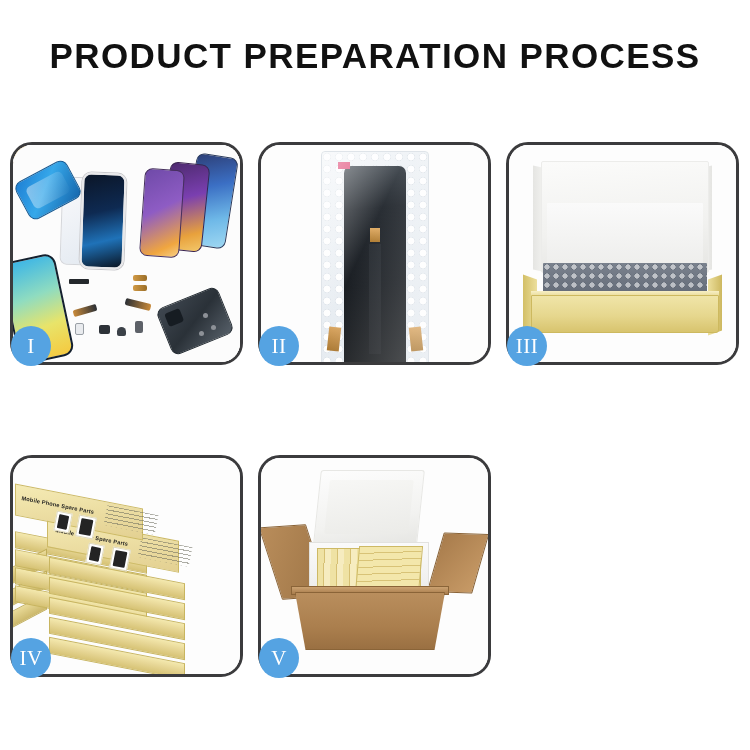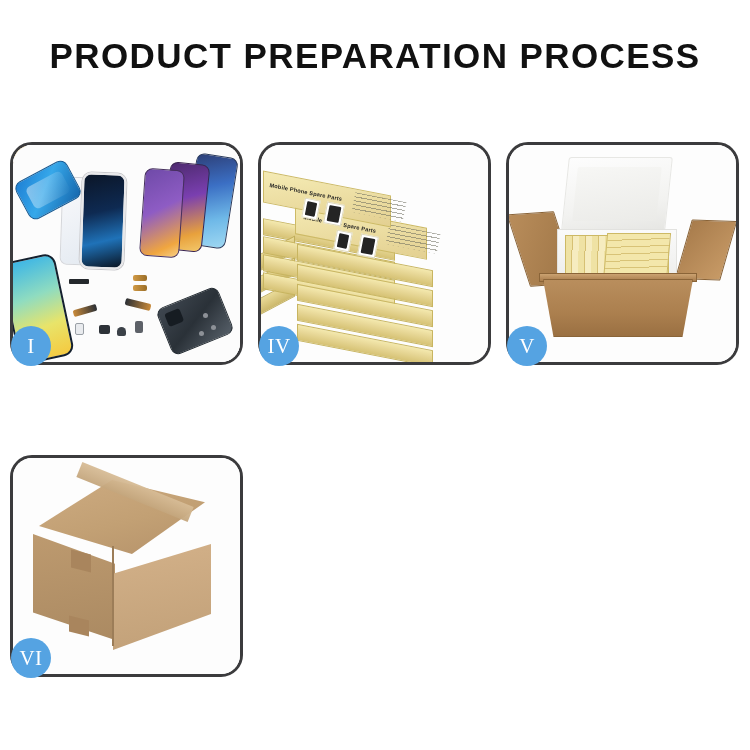--- a/index.html
+++ b/index.html
@@ -313,21 +313,49 @@
         <div class="part part-sm4"></div>
         <div class="part part-sm5"></div>
         <div class="part part-sm6"></div>
         <div class="screw" style="left:190px; top:168px;"></div>
         <div class="screw" style="left:198px; top:180px;"></div>
         <div class="screw" style="left:186px; top:186px;"></div>
       </div>
       <div class="badge">I</div>
     </div>
 
-
+    <div class="panel">
+      <div class="panel-media">
+        <div class="p2-bubble">
+          <div class="p2-screen"></div>
+          <div class="p2-flexA"></div>
+          <div class="p2-gold3"></div>
+          <div class="p2-gold1"></div>
+          <div class="p2-gold2"></div>
+          <div class="p2-tag"></div>
+          <div class="p2-gloss"></div>
+        </div>
+      </div>
+      <div class="badge">II</div>
+    </div>
+
+    <div class="panel">
+      <div class="panel-media">
+        <div class="p3-lid-l"></div>
+        <div class="p3-lid-r"></div>
+        <div class="p3-lid"></div>
+        <div class="p3-foam"></div>
+        <div class="p3-inner"></div>
+        <div class="p3-side-l"></div>
+        <div class="p3-side-r"></div>
+        <div class="p3-rim"></div>
+        <div class="p3-front"></div>
+      </div>
+      <div class="badge">III</div>
+    </div>
 
     <div class="panel">
       <div class="panel-media">
 
         <div class="p4-layer" style="left:2px;  top:86px;"></div>
         <div class="p4-layerL" style="left:-2px; top:100px;"></div>
         <div class="p4-layer" style="left:2px;  top:104px;"></div>
         <div class="p4-layerL" style="left:-2px; top:122px;"></div>
         <div class="p4-layer" style="left:2px;  top:122px;"></div>
         <div class="p4-layerL" style="left:-2px; top:144px;"></div>
@@ -362,27 +390,15 @@
         <div class="p5-foamlid"></div>
         <div class="p5-foambox"></div>
         <div class="p5-inner"></div>
         <div class="p5-inner2"></div>
         <div class="p5-rim"></div>
         <div class="p5-front"></div>
       </div>
       <div class="badge">V</div>
     </div>
 
-    <div class="panel">
-      <div class="panel-media">
-        <div class="p6-top"></div>
-        <div class="p6-tape"></div>
-        <div class="p6-left"></div>
-        <div class="p6-right"></div>
-        <div class="p6-seam"></div>
-        <div class="p6-tab1"></div>
-        <div class="p6-tab2"></div>
-      </div>
-      <div class="badge">VI</div>
-    </div>
 
   </div>
 </div>
 
 </body></html>

